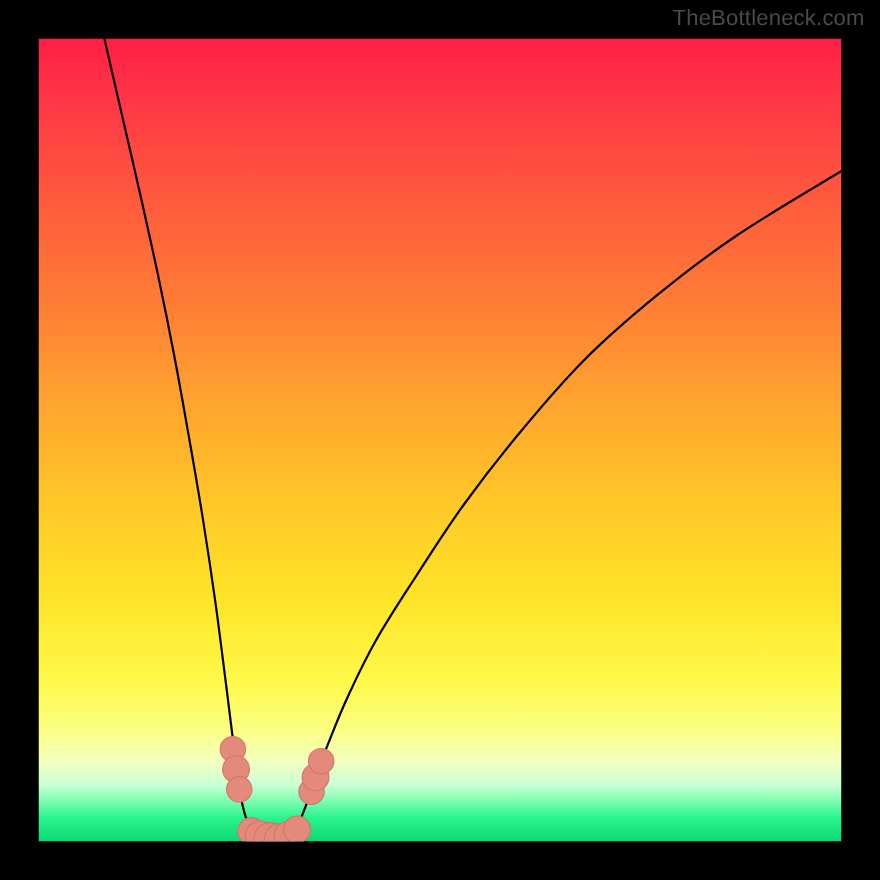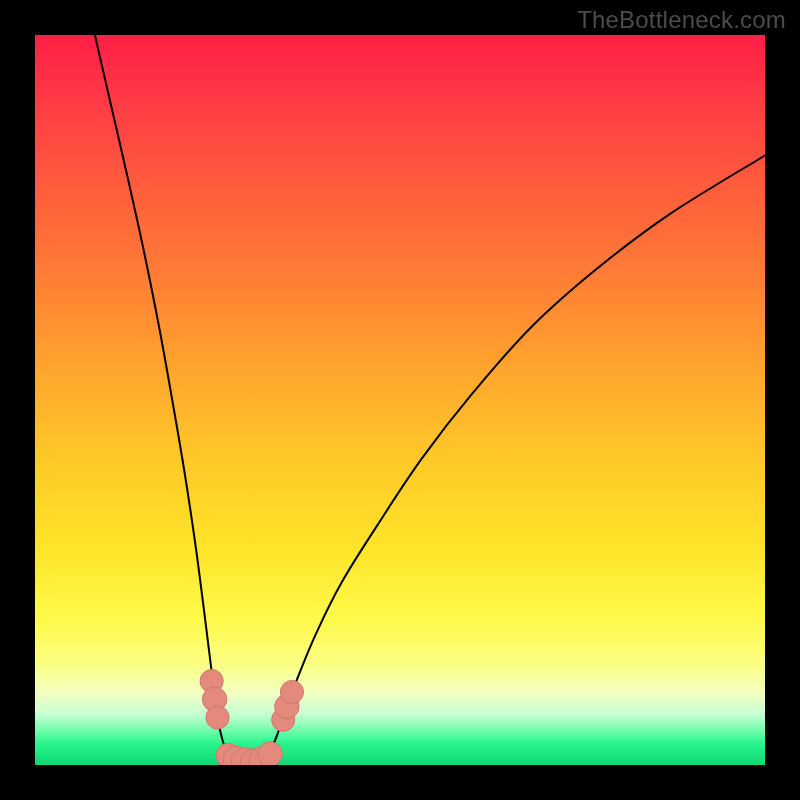--- a/index.html
+++ b/index.html
@@ -11,21 +11,21 @@
     left: 0; top: 0;
     width: 800px; height: 800px;
     background: #000;
   }
 
   .watermark {
     position: absolute;
     top: 6px;
     right: 14px;
     color: #4b4b4b;
-    font-size: 24px;
+    font-size: 20px;
     font-weight: 400;
     letter-spacing: 0.2px;
   }
 
   .plot {
     position: absolute;
     left: 35px;
     top: 35px;
     width: 730px;
     height: 730px;

